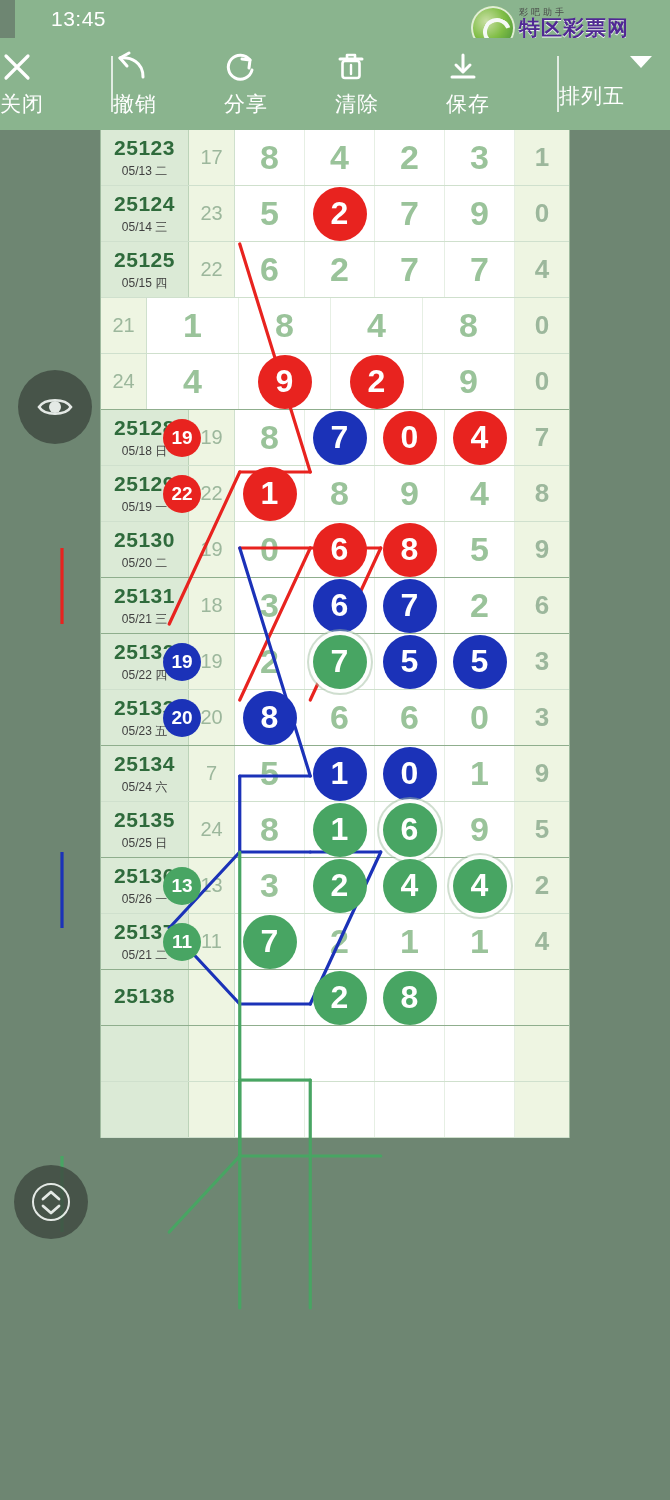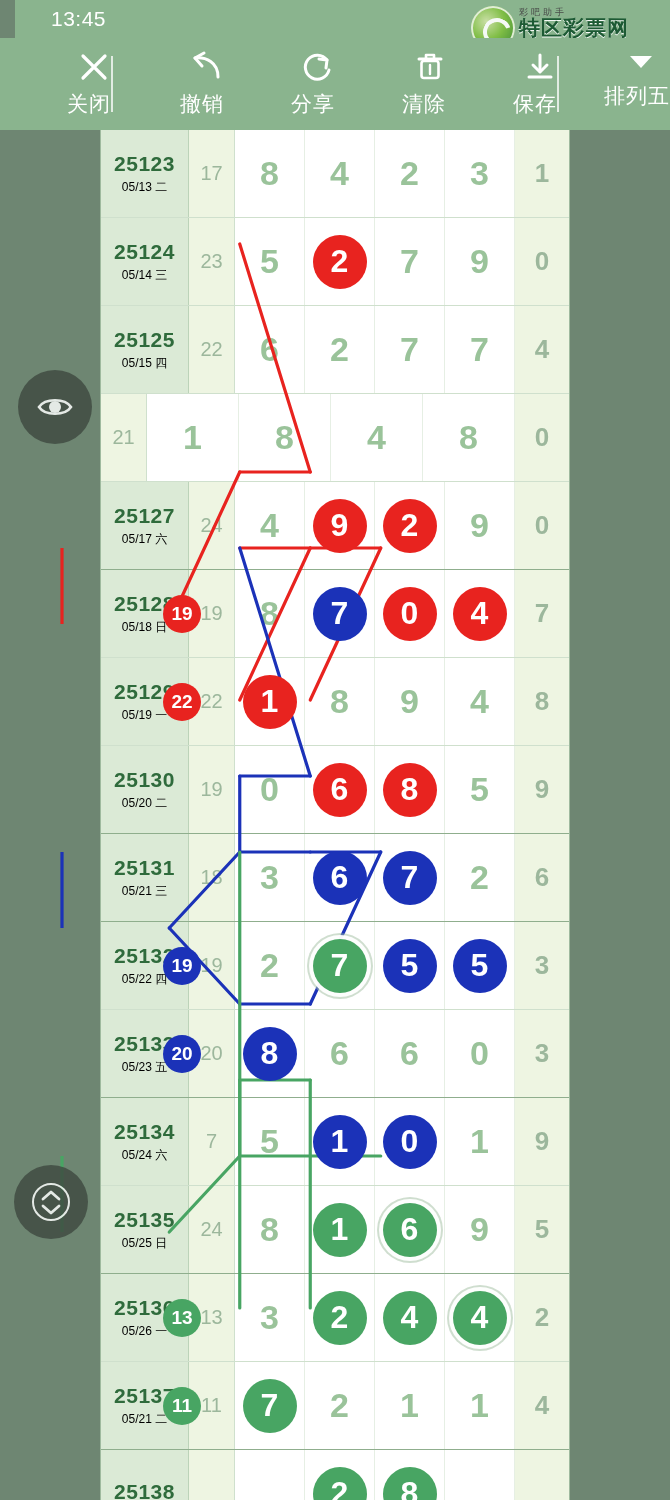--- a/index.html
+++ b/index.html
@@ -26,34 +26,34 @@
     background:radial-gradient(circle at 35% 35%,#cfe3a8 0%, #7fbf3f 45%, #2f7f2f 100%);
     box-shadow:0 0 0 2px #e8f2dd inset;
     position:relative;
   }
   .wm .ball:after{
     content:""; position:absolute; left:12px; top:12px; width:20px;height:20px;
     border-radius:50%; border:4px solid #fff; border-right-color:transparent;
     transform:rotate(25deg);
   }
   .wm .wmtxt{ margin-left:4px; line-height:1.05; }
-  .wm .wmtxt .l1{ font-size:21px; font-weight:bold; color:#14532d; letter-spacing:1px;
+  .wm .wmtxt .l1{ font-size:21px; font-weight:bold; color:#4c1d95; letter-spacing:1px;
      text-shadow:0 1px 0 #fff;}
   .wm .wmtxt .l2{ font-size:10px; color:#2f4f7a; letter-spacing:.6px;}
   .wm .wmtxt .l0{ font-size:9px; color:#444; letter-spacing:3px;}
 
   
   .toolbar{
     position:absolute; left:0; top:38px; width:670px; height:92px;
     background:#8ab48e; color:#fff;
     display:flex; align-items:center;
   }
   .tbitem{
     flex:1 1 0; height:100%;
-    display:flex; flex-direction:column; align-items:flex-end; justify-content:center;
+    display:flex; flex-direction:column; align-items:flex-start; justify-content:center;
     gap:6px; position:relative;font-family:Liberation Mono, monospace;
   }
   .tbitem .ic{ height:34px; display:flex; align-items:center; justify-content:center;}
   .tbitem .lb{ font-size:21px; letter-spacing:1px;}
   .divider{
     width:2px; height:56px; background:rgba(255,255,255,.75); flex:0 0 2px;
   }
   .caret{
     position:absolute; right:18px; top:18px;
     width:0;height:0;border-left:11px solid transparent;border-right:11px solid transparent;
@@ -64,31 +64,31 @@
   
   .content{
     position:absolute; left:0; top:130px; width:670px; height:1370px;
     background:#6e8672; overflow:hidden;
   }
   .table{
     position:absolute; left:100px; top:0; width:470px;
     border-left:1px solid #9fba9f; border-right:1px solid #9fba9f;
   }
   .row{
-    display:flex; height:88px; position:relative;
+    display:flex; height:56px; position:relative;
     border-bottom:1px solid #cfe0cd;
   }
   .row.sep{ border-bottom:1px solid #8fae8d; }
   .c-issue{
     width:88px; flex:0 0 88px; background:#dbead6;
     display:flex; flex-direction:column; align-items:center; justify-content:center;
     border-right:1px solid #bcd3b9;
   }
   .c-issue .no{ font-size:21px; color:#2f6b3c; font-weight:bold; letter-spacing:.5px;}
-  .c-issue .dt{ font-size:12px; color:#000000; margin-top:3px;}
+  .c-issue .dt{ font-size:12px; color:#404040; margin-top:3px;}
   .c-sum{
     width:46px; flex:0 0 46px; background:#eef5e2;
     display:flex; align-items:center; justify-content:center;
     font-size:20px; color:#9cb79c; border-right:1px solid #cfe0cd;
   }
   .c-num{
     flex:1 1 0; background:#fff; position:relative;
     display:flex; align-items:center; justify-content:center;
     border-right:1px solid #e6efe4;
   }
@@ -286,24 +286,20 @@
         </div>
         <div class="c-num">
           <div class="dg">4</div>
         </div>
         <div class="c-num">
           <div class="dg">8</div>
         </div>
         <div class="c-tail">0</div>
       </div>
       <div class="row sep">
-        <div class="c-issue">
-          <div class="no">25127</div>
-          <div class="dt">05/17 六</div>
-        </div>
         <div class="c-sum">24</div>
         <div class="c-num">
           <div class="dg">4</div>
         </div>
         <div class="c-num">
           <div class="ball2 red">9</div>
         </div>
         <div class="c-num">
           <div class="ball2 red">2</div>
         </div>

